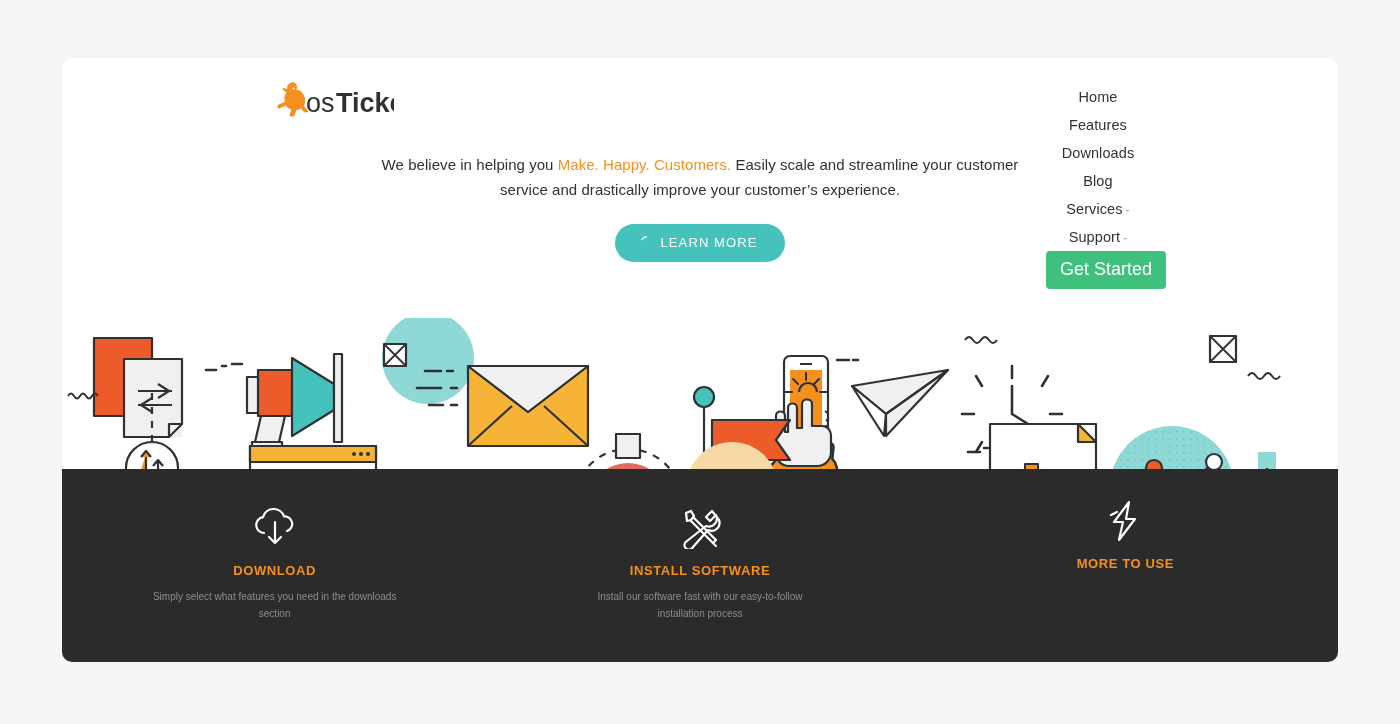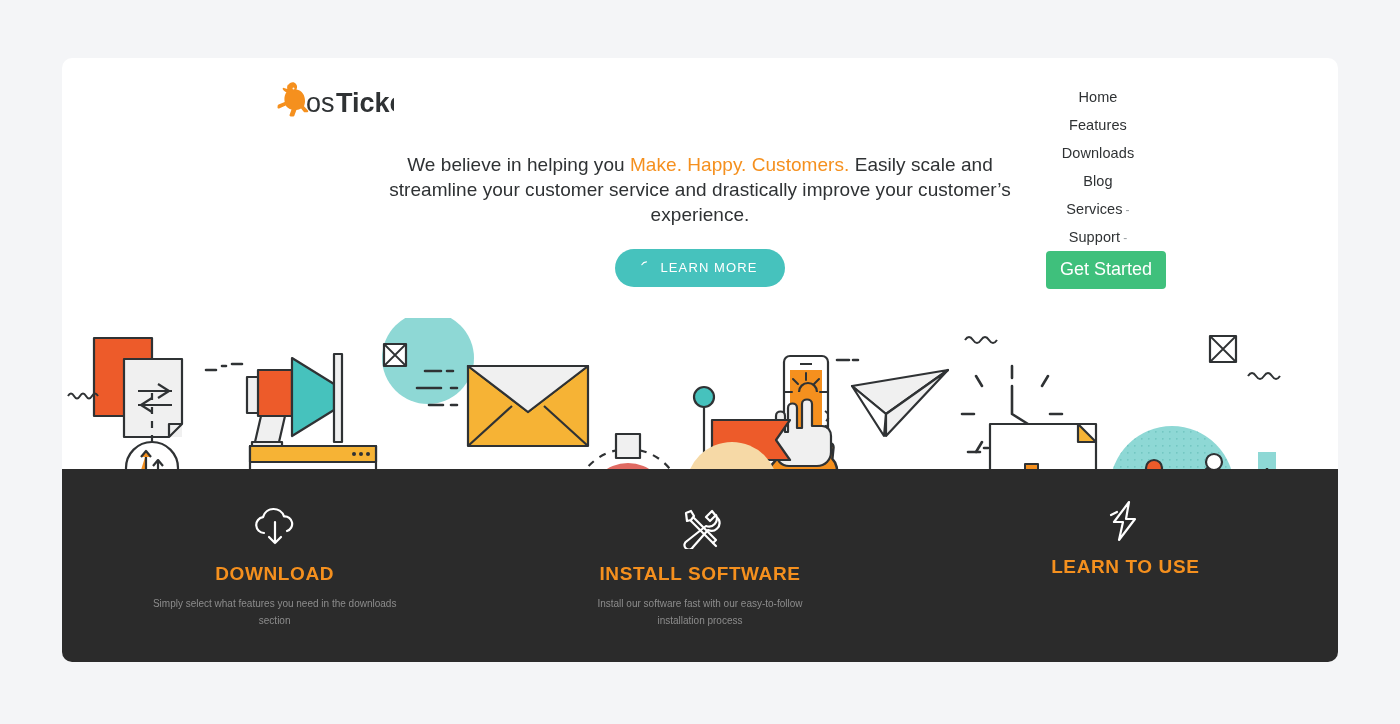--- a/index.html
+++ b/index.html
@@ -69,21 +69,21 @@
     font-family: "Liberation Sans", sans-serif;
   }
   
   .hero {
     position: absolute;
     left: 0; top: 82px;
     width: 100%;
     text-align: center;
   }
   .hero-text {
-    font-size: 19px;
+    font-size: 15px;
     line-height: 25px;
     color: #2f3234;
     max-width: 660px;
     margin: 12px auto 0;
     letter-spacing: .05px;
   }
   .hl-orange { color: #f5901e; }
   .learn-wrap { margin-top: 22px; }
   .learn-btn {
     display: inline-flex;
@@ -122,21 +122,21 @@
   }
   .feat {
     flex: 1;
     text-align: center;
     padding-top: 38px;
   }
   .feat-icon { height: 42px; margin-bottom: 14px; }
   .feat-icon svg { display: block; margin: 0 auto; }
   .feat-title {
     color: #f5901e;
-    font-size: 19px;
+    font-size: 13px;
     font-weight: bold;
     letter-spacing: .6px;
     margin-bottom: 10px;
   }
   .feat-desc {
     color: #8c8c8c;
     font-size: 10px;
     line-height: 17px;
     max-width: 245px;
     margin: 0 auto;
@@ -377,20 +377,20 @@
           <div class="feat-desc">Install our software fast with our easy-to-follow installation process</div>
         </div>
 
         <div class="feat feat-3">
           <div class="feat-icon">
             <svg width="46" height="42" viewBox="0 0 46 42" fill="none" stroke="#ffffff" stroke-width="2.2" stroke-linecap="round" stroke-linejoin="round">
               <path d="M27 2L12 22h9L17 40 33 19h-9z"></path>
               <path d="M9 15l6-3"></path>
             </svg>
           </div>
-          <div class="feat-title">LEARN TO USE</div>
+          <div class="feat-title">MORE TO USE</div>
         </div>
 
       </div>
     </div>
 
   </div>
 </div>
 
 </body></html>

